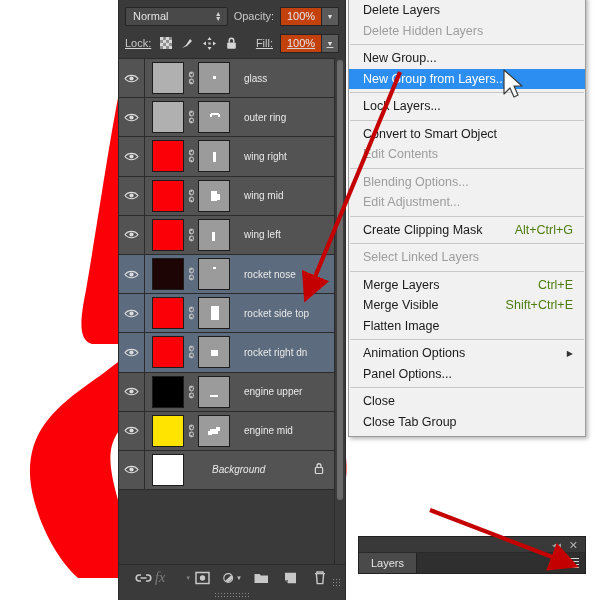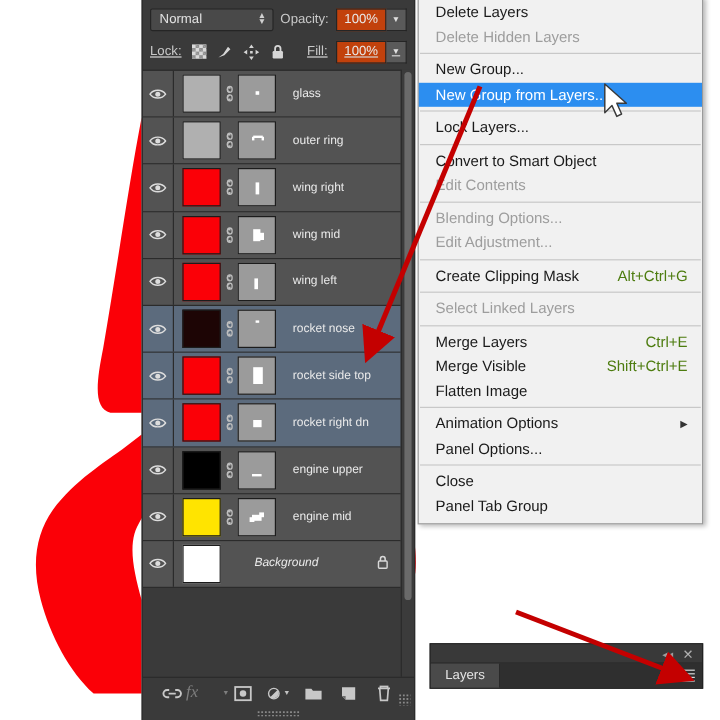--- a/index.html
+++ b/index.html
@@ -596,21 +596,21 @@
         <span class="submenu-arrow">▶</span>
       </div>
       <div class="mi">
         <span class="mlabel">Panel Options...</span>
       </div>
       <div class="msep"></div>
       <div class="mi">
         <span class="mlabel">Close</span>
       </div>
       <div class="mi">
-        <span class="mlabel">Panel Tab Group</span>
+        <span class="mlabel">Close Tab Group</span>
       </div>
     </div>
 
   <div id="mini-dock">
     <div class="tabstrip-top">
       <span class="collapse-ico">◂◂</span>
       <span class="close-ico">✕</span>
     </div>
     <div class="tabrow">
       <span class="tab-active">Layers</span>

